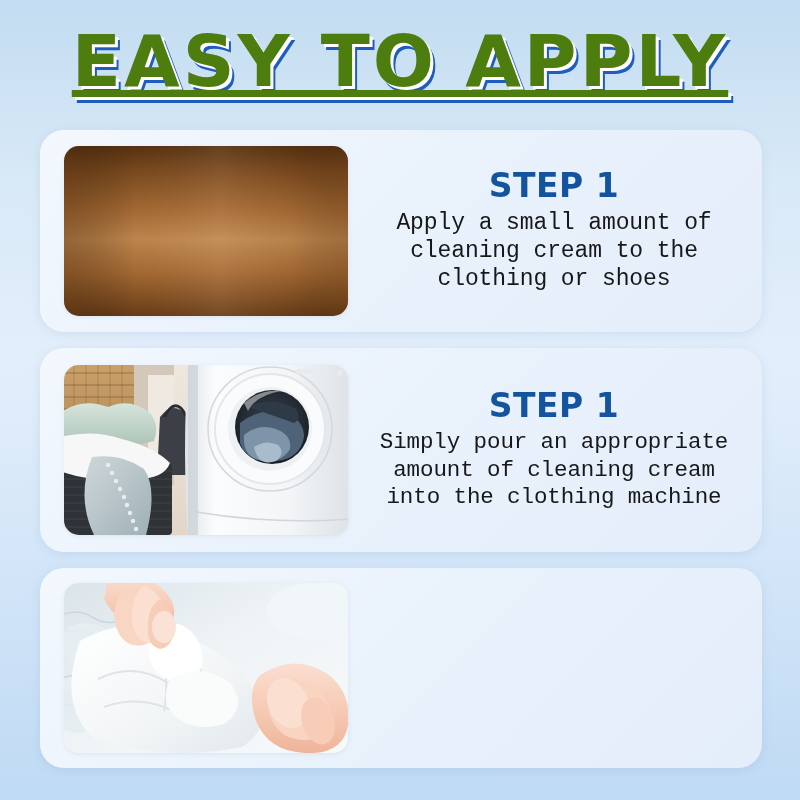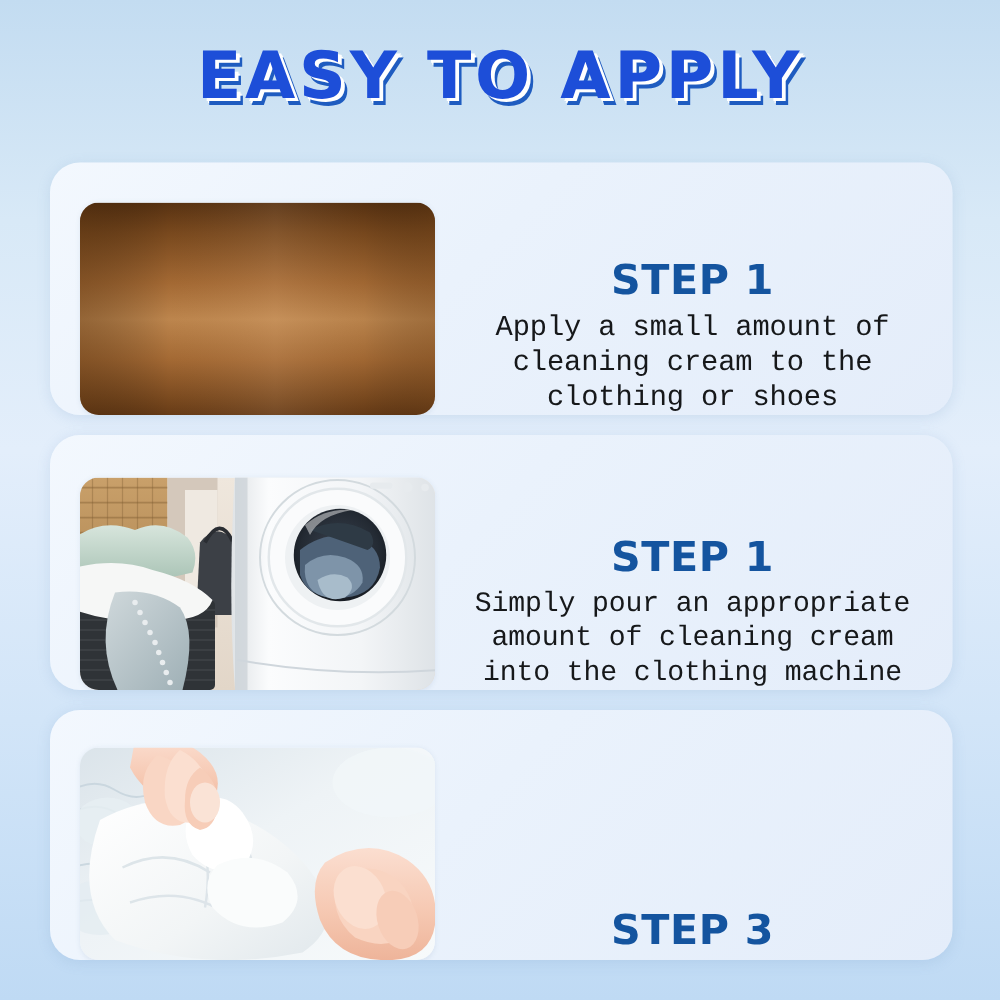--- a/index.html
+++ b/index.html
@@ -26,50 +26,51 @@
     width: 100%;
     height: 112px;
     display: flex;
     align-items: center;
     justify-content: center;
     padding-top: 10px;
   }
 
   .title {
     position: relative;
-    font-size: 52px;
+    font-size: 72px;
     font-weight: 700;
     letter-spacing: 3px;
     line-height: 1;
-    color: #1d4ed8;
+    color: #4d7c0f;
     text-transform: uppercase;
     text-shadow:
        3px  3px 0 #ffffff,
        5px  6px 0 #1f5cc0,
        4px  4px 0 #ffffff;
     font-family: "DejaVu Sans", sans-serif;
     white-space: nowrap;
+    text-decoration: underline;
   }
 
   
   .cards {
     position: absolute;
     left: 40px;
     top: 130px;
     width: 722px;
   }
 
   .card {
     position: relative;
     width: 722px;
     border-radius: 24px;
     background: linear-gradient(135deg, #f3f8fe 0%, #eaf2fc 45%, #e4edfa 100%);
     box-shadow: 0 2px 10px rgba(110,150,195,0.18);
     display: flex;
-    align-items: flex-end;
+    align-items: center;
     overflow: hidden;
     margin-bottom: 16px;
   }
 
   .card-1 { height: 202px; }
   .card-2 { height: 204px; }
   .card-3 { height: 200px; }
 
   .thumb {
     flex: 0 0 auto;
@@ -323,17 +324,16 @@
         <path d="M196 92 q34 -22 66 -2 q26 18 22 52 q-4 26 -34 28 q-44 2 -58 -32 q-10 -30 4 -46 z" fill="url(#skinG)"></path>
         <path d="M206 104 q28 -16 50 4 q16 18 8 40 q-18 16 -44 4 q-22 -18 -14 -48 z" fill="#f9d4c1"></path>
         <ellipse cx="224" cy="120" rx="20" ry="26" fill="#fbdfd0" transform="rotate(-24 224 120)"></ellipse>
         <ellipse cx="254" cy="138" rx="16" ry="24" fill="#f7cdb8" transform="rotate(-18 254 138)"></ellipse>
 
         <path d="M214 0 q50 -6 74 16 l0 -20 z" fill="#f3f7f9" opacity="0.9"></path>
         <ellipse cx="248" cy="28" rx="46" ry="28" fill="#f1f6f8" opacity="0.9"></ellipse>
       </svg>
     </div>
     <div class="text-col">
-      <div class="step-title">STEP 3</div>
     </div>
   </div>
 
 </div>
 
 </body></html>

